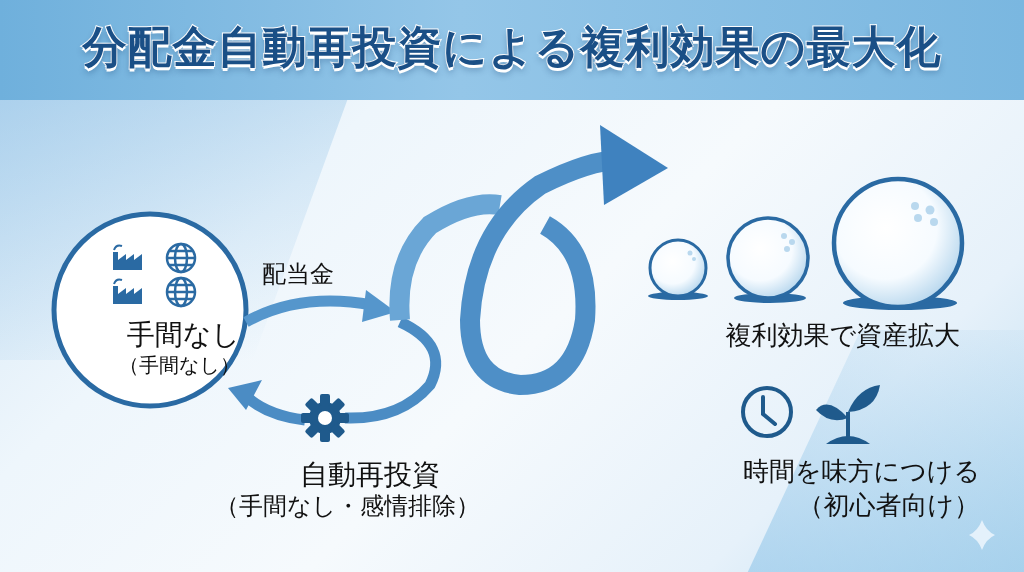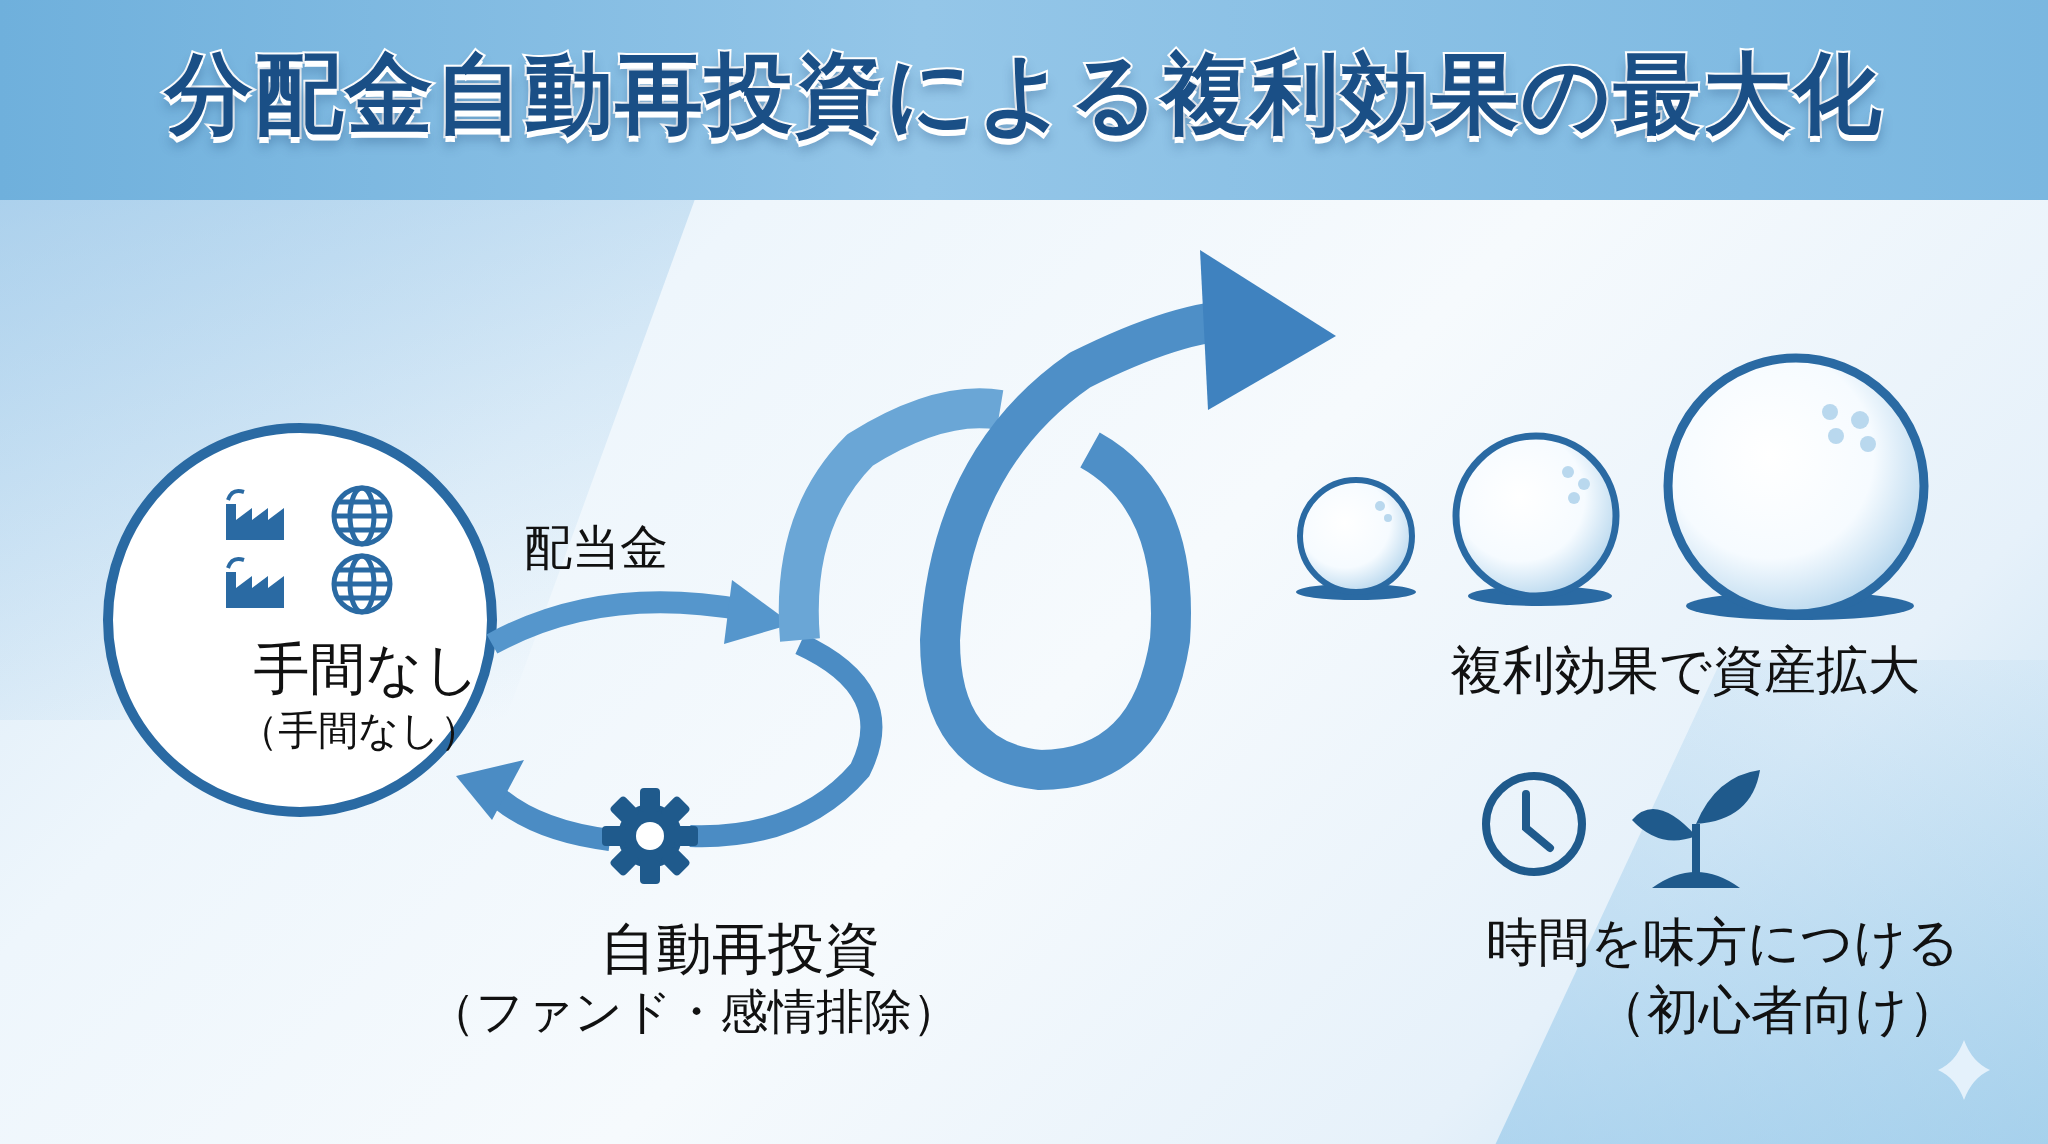--- a/index.html
+++ b/index.html
@@ -133,18 +133,18 @@
     <path d="M982 520 Q986 531 995 535 Q986 539 982 550 Q978 539 969 535 Q978 531 982 520 Z" fill="#e4f1fb"></path>
   </g>
 </svg>
 
 <div class="label" style="left:60px;top:316px;width:180px;font-size:28px;">手間なし</div>
 <div class="label" style="left:60px;top:352px;width:180px;font-size:20px;">（手間なし）</div>
 
 <div class="label" style="left:262px;top:258px;font-size:24px;">配当金</div>
 
 <div class="label" style="left:210px;top:456px;width:230px;font-size:28px;">自動再投資</div>
-<div class="label" style="left:170px;top:490px;width:310px;font-size:24px;">（ファンド・感情排除）</div>
+<div class="label" style="left:170px;top:490px;width:310px;font-size:24px;">（手間なし・感情排除）</div>
 
 <div class="label" style="left:660px;top:318px;width:300px;font-size:26px;">複利効果で資産拡大</div>
 
 <div class="label" style="left:660px;top:454px;width:320px;font-size:26px;">時間を味方につける</div>
 <div class="label" style="left:660px;top:488px;width:320px;font-size:26px;">（初心者向け）</div>
 
 </body></html>

